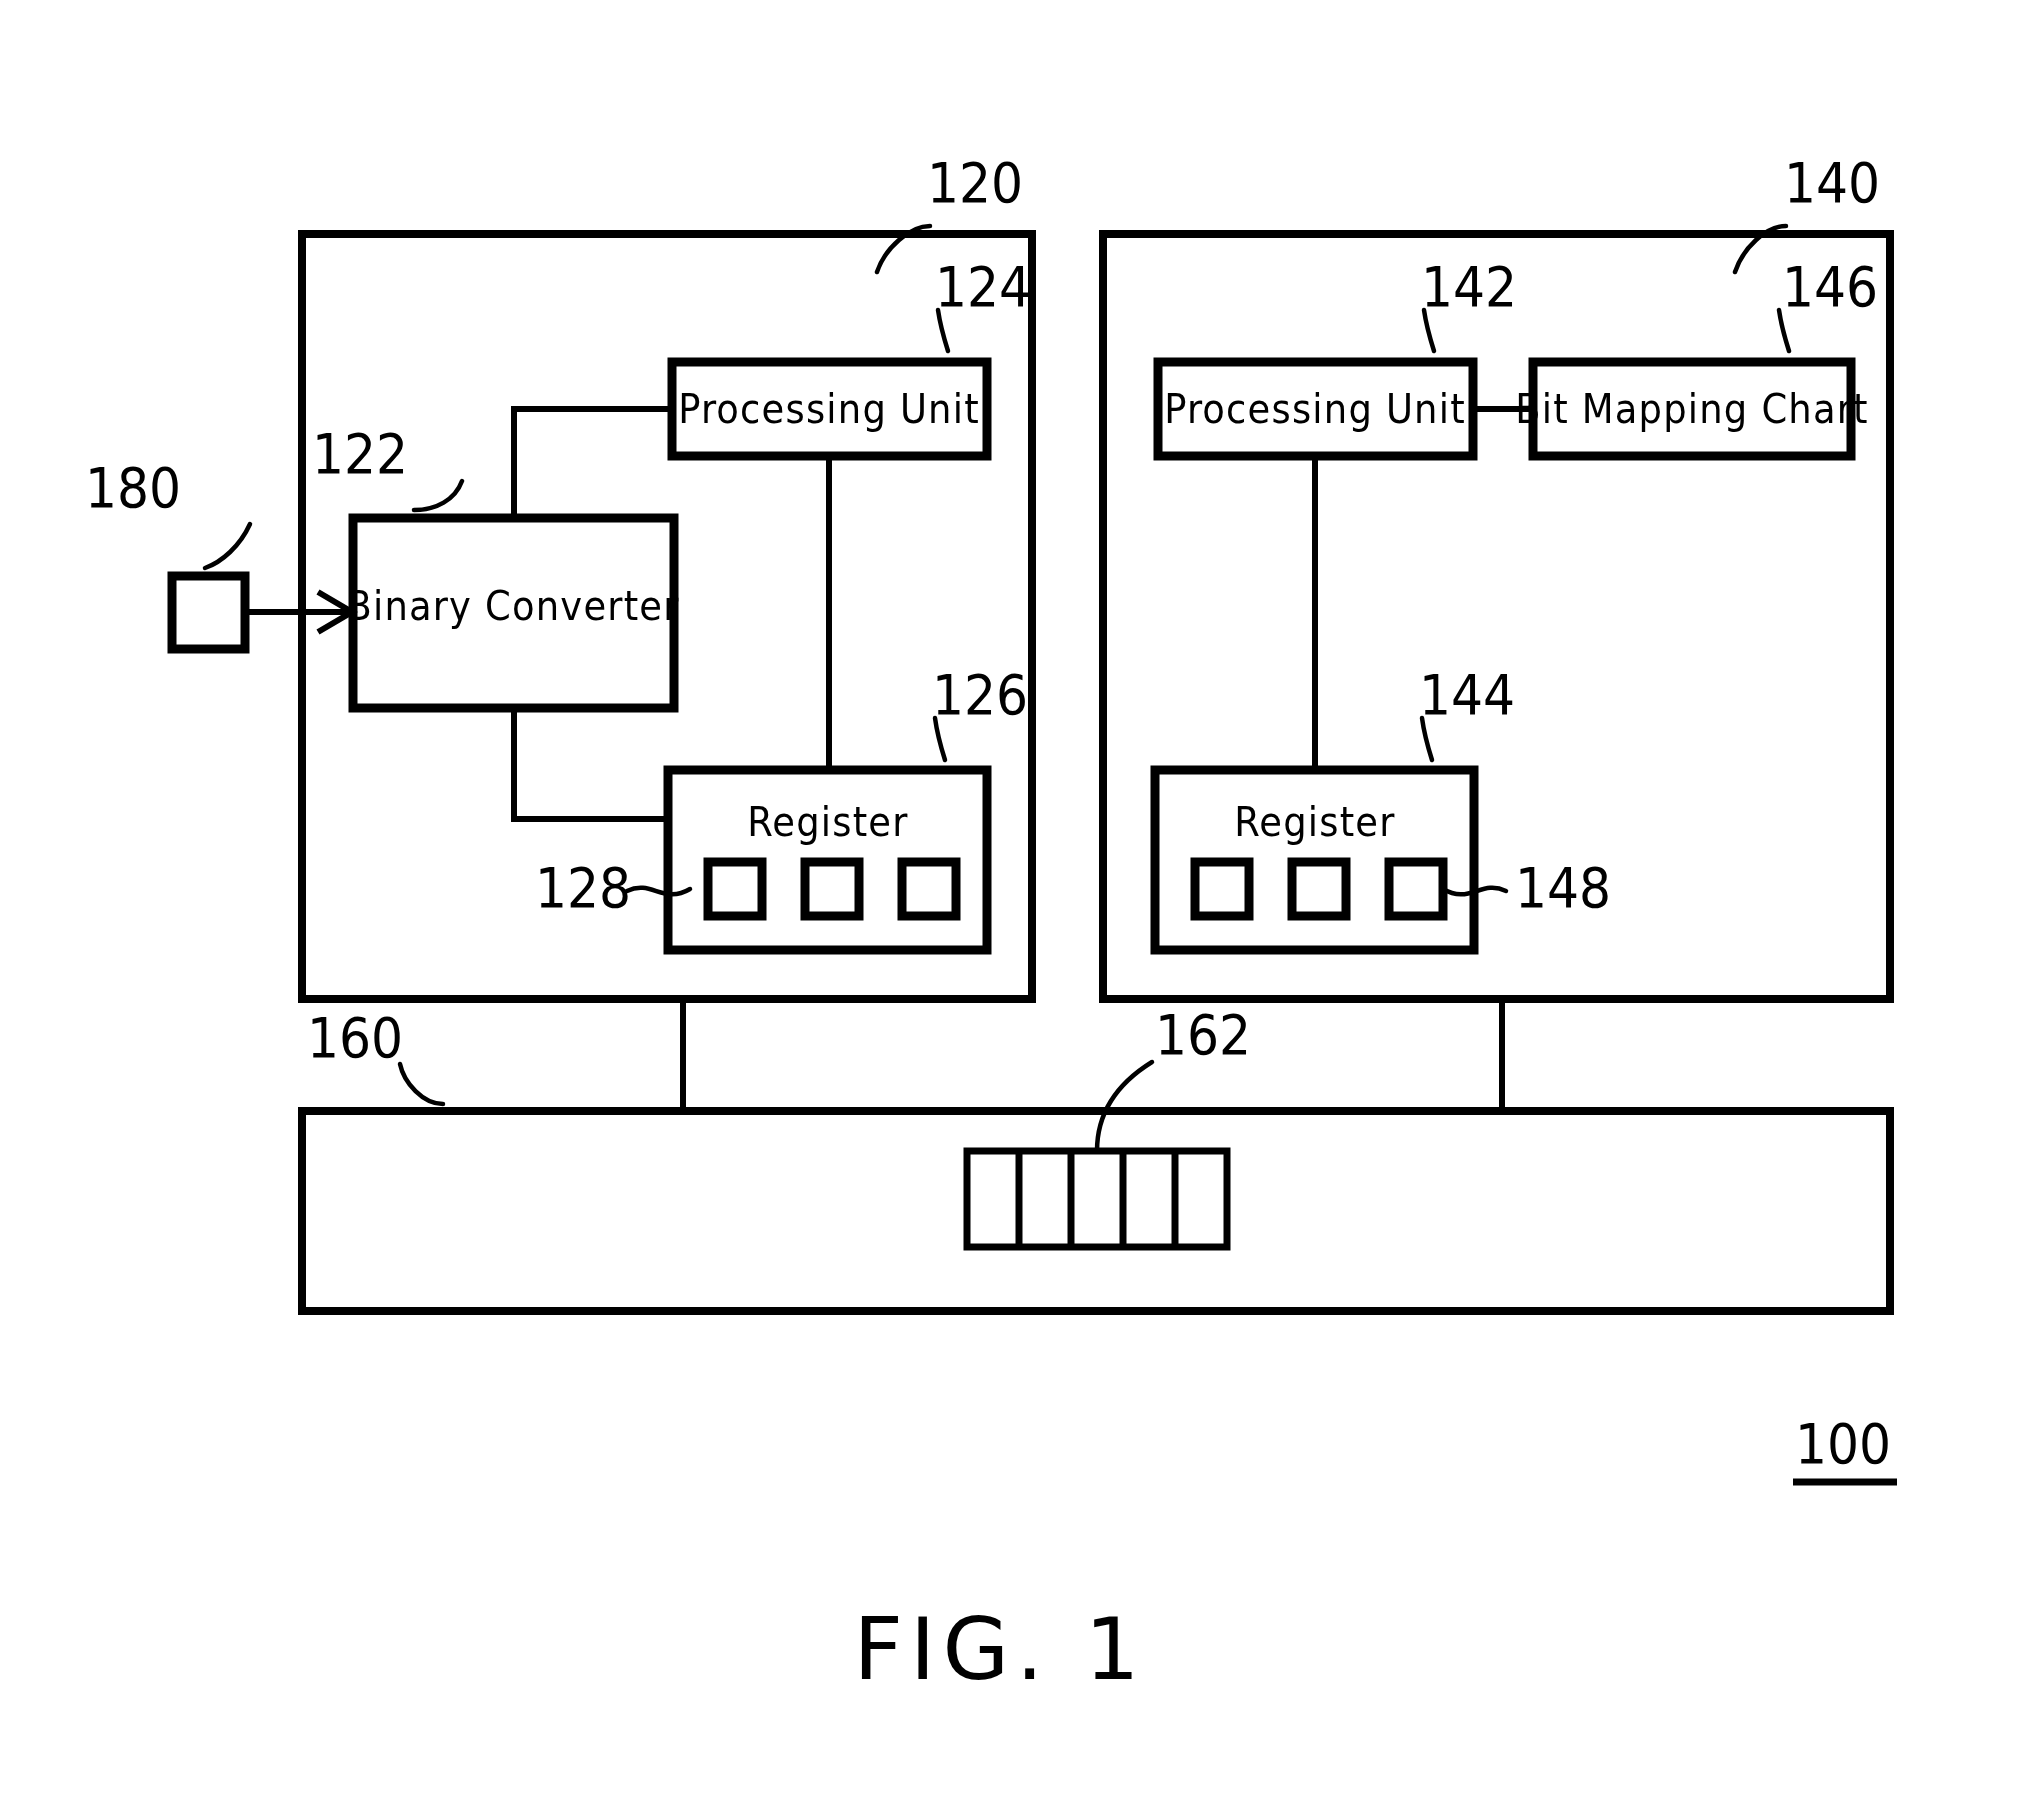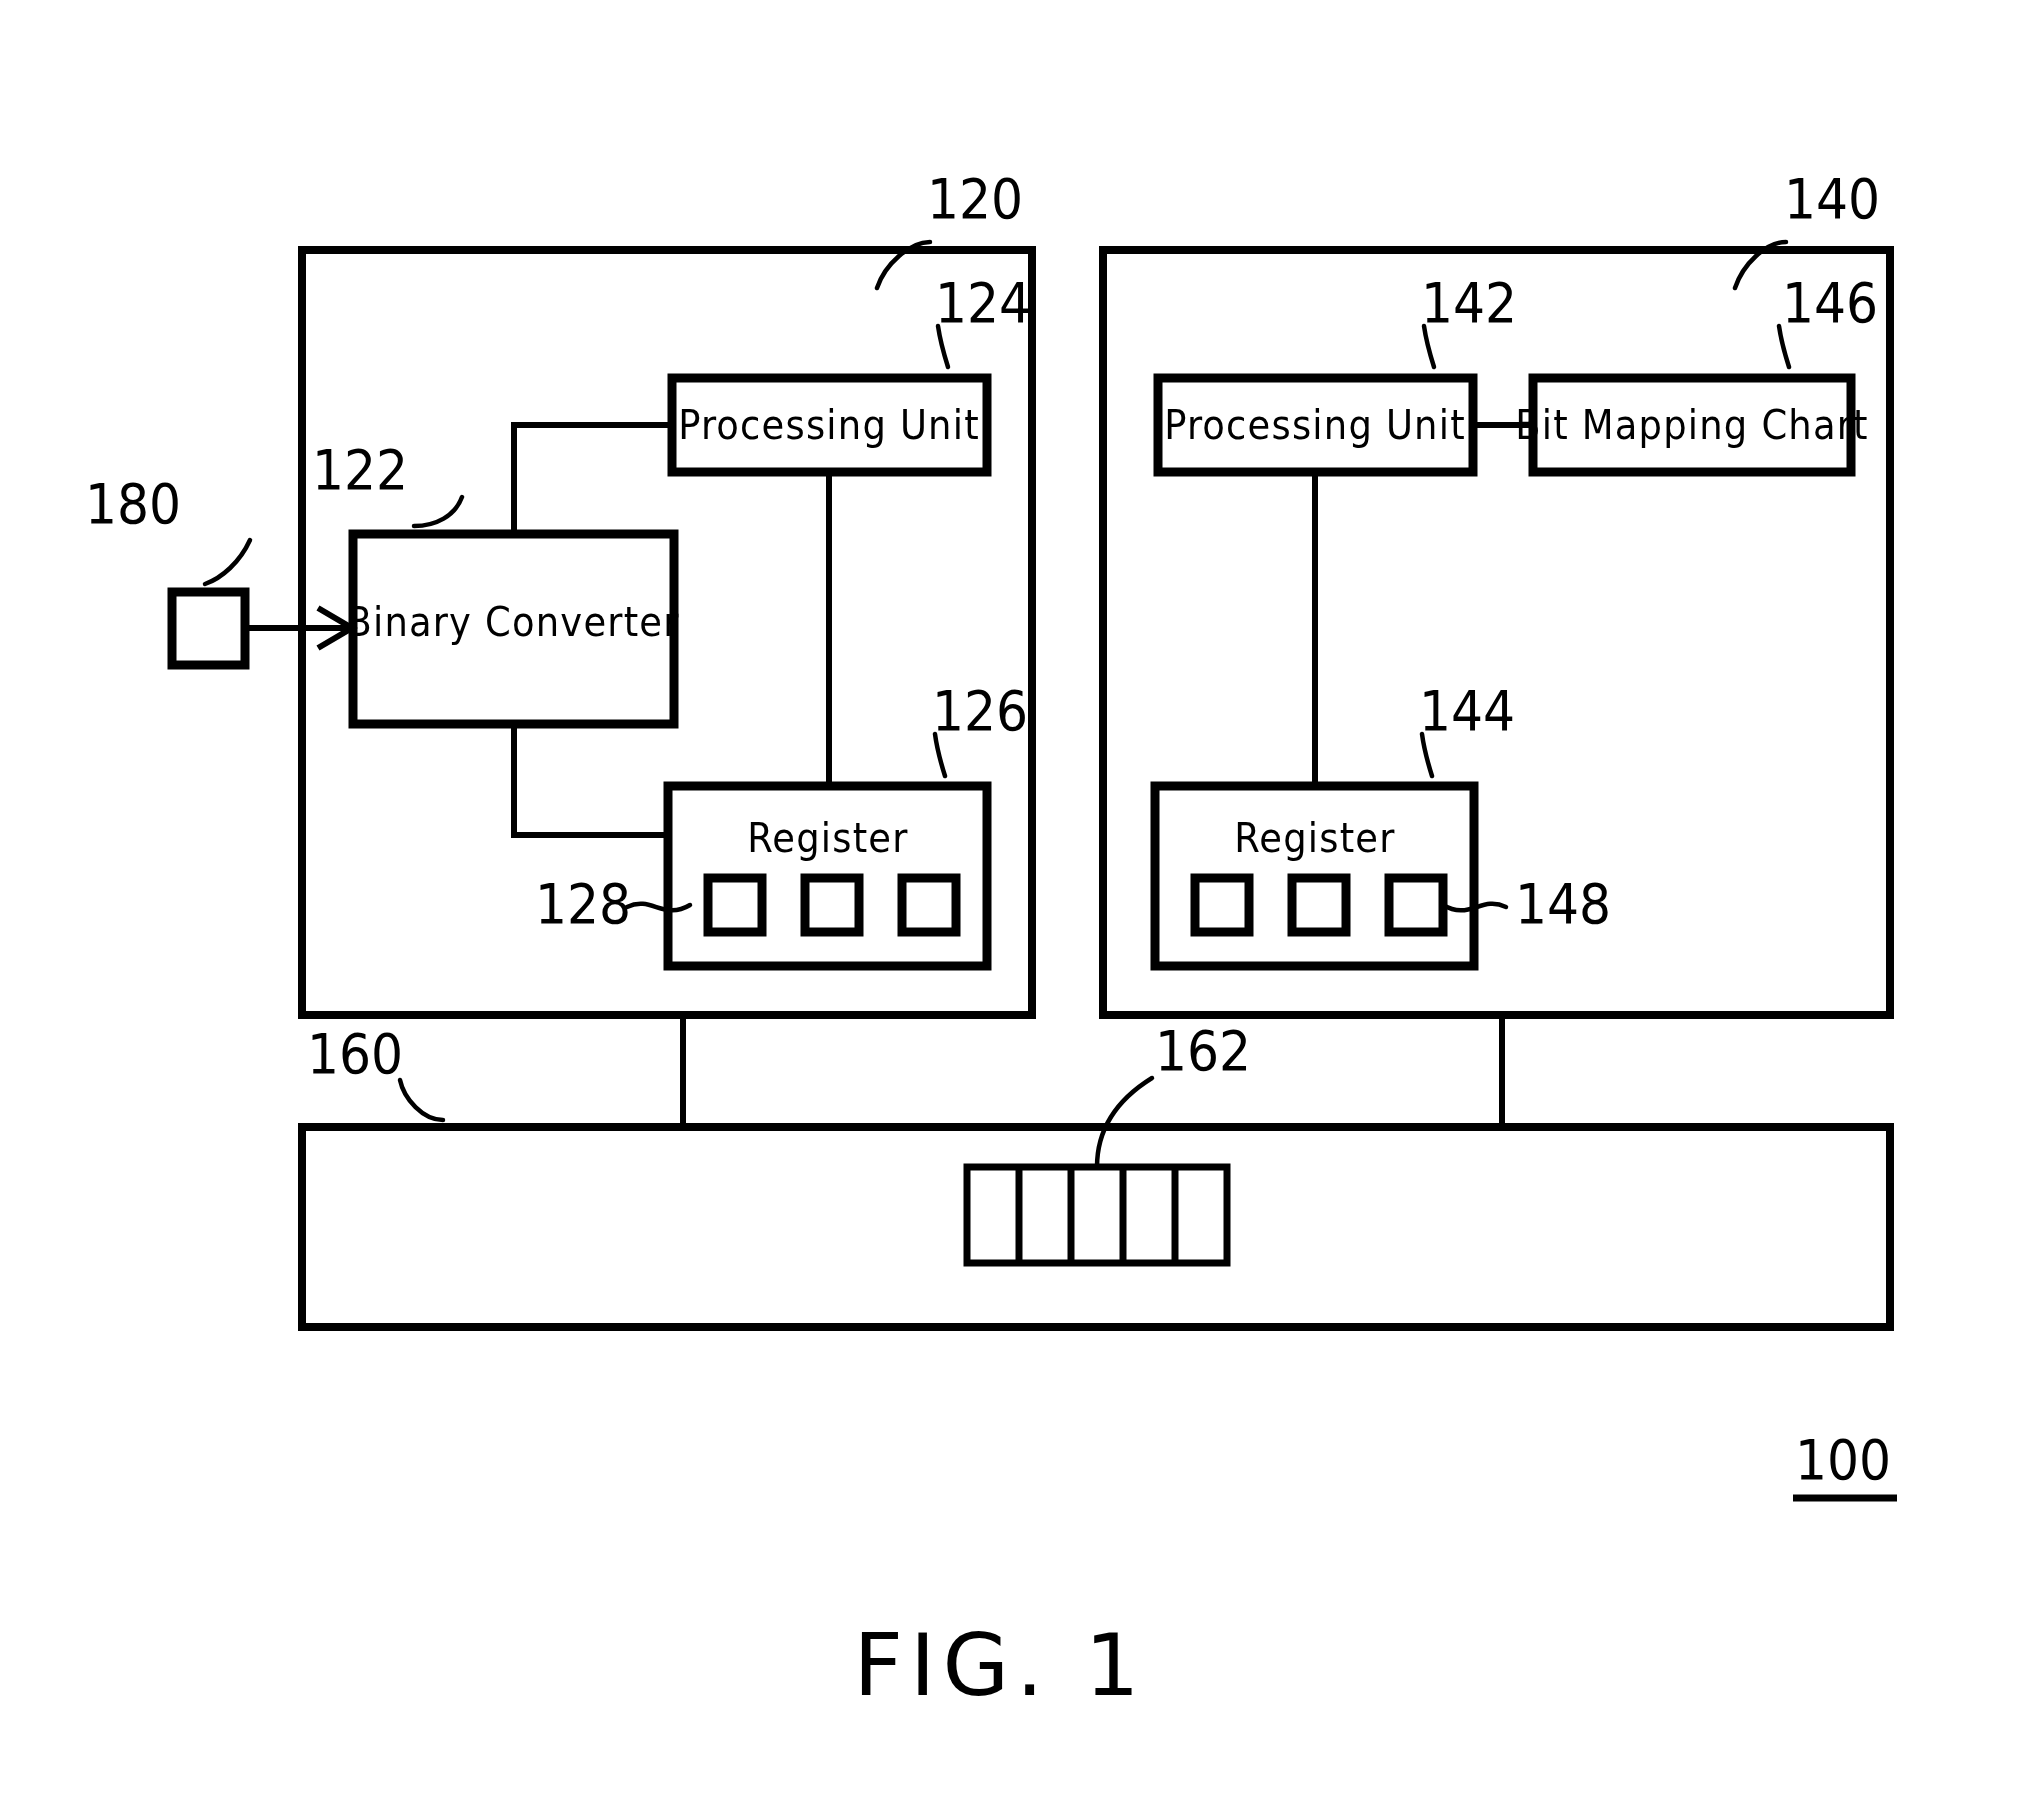--- a/index.html
+++ b/index.html
@@ -11,21 +11,21 @@
   body {
     width: 2038px;
     height: 1809px;
     font-family: "DejaVu Sans Condensed", "Liberation Sans Narrow", "Liberation Sans", sans-serif;
     position: relative;
     overflow: hidden;
   }
   #figure-root {
     position: absolute;
     left: 0;
-    top: 16px;
+    top: 0;
     width: 2038px;
     height: 1296px;
     border-radius: 22px;
   }
   svg.diagram {
     display: block;
     width: 2038px;
     height: 1809px;
   }
   .box-outer {

